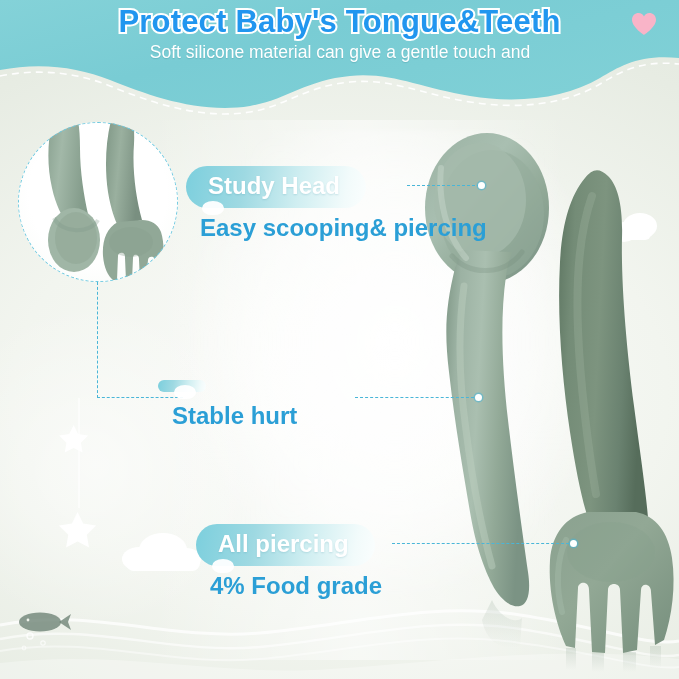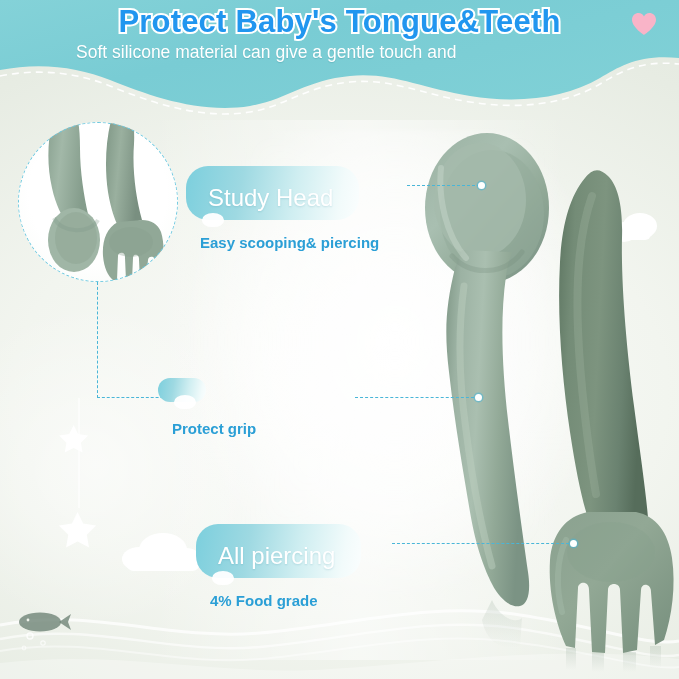--- a/index.html
+++ b/index.html
@@ -38,23 +38,24 @@
     -webkit-text-stroke:4px #ffffff;
     paint-order:stroke fill;
     text-shadow:0 1px 0 #ffffff;
     white-space:nowrap;
   }
   .title-wrap{position:absolute;left:0;top:0;width:679px;height:44px;}
   .heart{
     position:absolute;left:631px;top:12px;width:26px;height:24px;
   }
   .subtitle{
-    position:absolute;left:76px;top:41px;width:560px;
+    position:absolute;left:60px;top:41px;width:560px;
     font-size:17.5px;line-height:22px;color:#ffffff;
     text-shadow:0 1px 1px rgba(0,90,105,.18);
+    text-align:center;
   }
 
   
   .inset{
     position:absolute;left:18px;top:122px;width:160px;height:160px;
     border-radius:50%;
     overflow:hidden;
     background:radial-gradient(circle at 50% 45%, #ffffff 0%, #ffffff 58%, #f7faf6 100%);
   }
   .inset-ring{
@@ -69,36 +70,36 @@
   .dash-v{position:absolute;width:0;border-left:1.6px dashed #49b6d8;}
   .dot{
     position:absolute;width:7px;height:7px;border-radius:50%;
     background:#ffffff;box-shadow:0 0 0 1.5px rgba(73,182,216,.55);
   }
 
   
   .callout{position:absolute;}
   .pill{
     position:relative;display:inline-block;
-    padding:17px 26px 7px 22px;
+    padding:5px 26px 7px 22px;
     border-radius:22px;
     background:linear-gradient(100deg,#7ccfdd 0%, #9ed9e2 32%, #cfeef1 62%, #f2fbfb 88%, #fbfefe 100%);
     color:#ffffff;
-    font-size:24px;font-weight:normal;line-height:30px;
+    font-size:24px;font-weight:bold;line-height:30px;
     white-space:nowrap;
     text-shadow:0 1px 2px rgba(40,130,150,.18);
   }
   .pill-tail{
     position:absolute;left:16px;bottom:-7px;width:22px;height:14px;
     background:#ffffff;border-radius:50% 50% 45% 45%;
     opacity:.95;
   }
   .sub{
-    margin-top:14px;margin-left:14px;
-    font-size:15px;color:#2b9fd6;font-weight:600;white-space:nowrap;
+    margin-top:6px;margin-left:14px;
+    font-size:24px;color:#2b9fd6;font-weight:600;white-space:nowrap;
   }
 
   
   .cutlery{position:absolute;inset:0;pointer-events:none;}
   .fish{position:absolute;}
 
   .waves{position:absolute;left:0;bottom:0;width:679px;height:90px;}
 </style>
 </head>
 <body>
@@ -352,21 +353,21 @@
       <span>Study Head</span>
       <span class="pill-tail"></span>
     </div>
     <div class="sub">Easy scooping&amp; piercing</div>
   </div>
 
   <div class="callout" style="left:158px;top:378px;">
     <div class="pill">
       <span class="pill-tail"></span>
     </div>
-    <div class="sub">Protect grip</div>
+    <div class="sub">Stable hurt</div>
   </div>
 
   <div class="callout" style="left:196px;top:524px;">
     <div class="pill">
       <span>All piercing</span>
       <span class="pill-tail"></span>
     </div>
     <div class="sub">4% Food grade</div>
   </div>
 

